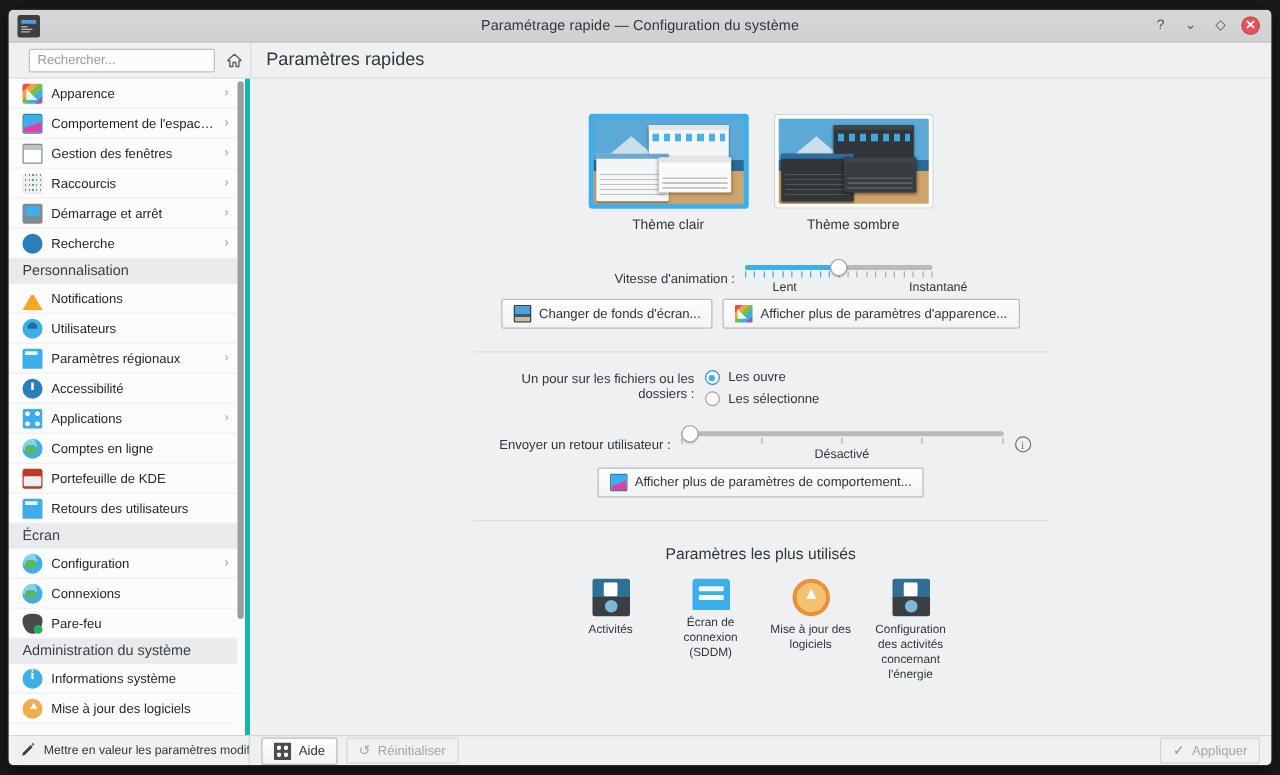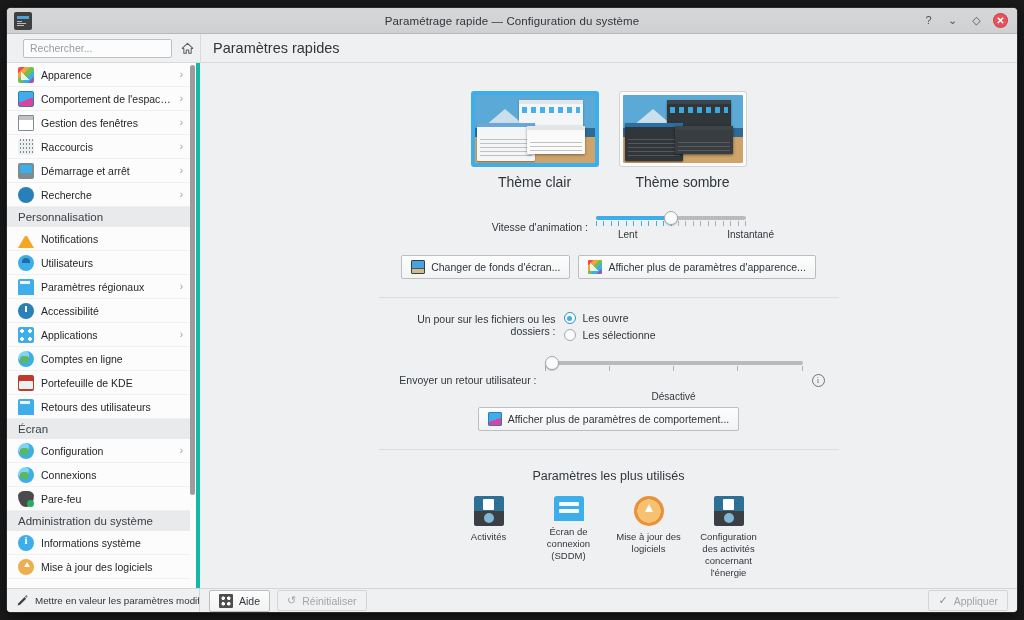--- a/index.html
+++ b/index.html
@@ -208,40 +208,40 @@
   .dark .w1 { left: 44px; top: 5px; width: 64px; height: 42px; background:#31363b; box-shadow:0 1px 2px rgba(0,0,0,.5);}
   .dark .w1 .win-title { background:#3f4448; }
   .dark .w2 { left: 2px; top: 28px; width: 58px; height: 38px; background:#31363b; box-shadow:0 1px 2px rgba(0,0,0,.5);}
   .dark .w2 .win-title { background:#2b6ea3; }
   .dark .w3 { left: 52px; top: 31px; width: 58px; height: 28px; background:#383d42; box-shadow:0 1px 3px rgba(0,0,0,.5);}
   .dark .w3 .win-title { background:#3f4448; }
   .win .dots { position:absolute; left:3px; top:7px; right:3px; height:6px;
     background: repeating-linear-gradient(90deg, rgba(61,174,233,.95) 0 5px, transparent 5px 9px); }
   .win .lines { position:absolute; left:3px; top:16px; right:3px; bottom:3px;
     background: repeating-linear-gradient(180deg, rgba(128,128,128,.45) 0 1px, transparent 1px 4px); }
-  .theme-label { text-align:center; font-size: 14px; color:#31363b; margin-top: 7px; }
+  .theme-label { text-align:center; font-size: 11px; color:#31363b; margin-top: 7px; }
 
   
   .slider-row { display:flex; align-items:center; justify-content:center; margin-top: 20px; }
   .slider-label { font-size: 10.5px; color:#31363b; text-align:right; padding-right: 8px; }
   .kslider { position: relative; height: 16px; }
   .ktrack { position:absolute; top:6px; left:0; right:0; height:4px; background:#b9babb; border-radius:2px; }
   .kfill { position:absolute; top:6px; left:0; height:4px; background:#3daee9; border-radius:2px; }
   .khandle {
     position:absolute; top:1px; width:14px; height:14px; border-radius:50%;
     background: #fcfcfc; border: 1px solid #a5a6a7;
     box-shadow: 0 1px 1px rgba(0,0,0,.18); cursor: pointer;
   }
   .kticks { position:absolute; top:11px; left:0; right:0; height:5px; }
   .kticks i { position:absolute; top:0; width:1px; height:5px; display:block; }
   .sublabels { position:relative; height: 14px; font-size:10px; color:#31363b; }
   .sublabels span { position:absolute; top:0; }
 
   
-  .btn-row { display:flex; justify-content:center; gap: 8px; margin-top: 12px; }
+  .btn-row { display:flex; justify-content:center; gap: 8px; }
   .kbtn {
     display:flex; align-items:center; gap:6px;
     background: linear-gradient(#fdfdfd,#f2f3f4);
     border: 1px solid #bcbdbe; border-radius: 2px;
     padding: 4px 9px; font-size: 10.5px; color:#31363b; cursor: pointer;
     white-space: nowrap;
   }
   .kbtn .bico { width:14px; height:14px; flex:0 0 14px; position:relative; border-radius:1px; }
   .bico-wall { background: linear-gradient(#4aa3df 0 55%, #2c5f7f 55% 70%, #d8b884 70% 100%); border:1px solid #35414a;}
   .bico-appear { background: linear-gradient(135deg,#f34b4b 0 20%,#f2a33c 20% 40%,#6ec04f 40% 60%,#3daee9 60% 80%,#9b59b6 80% 100%);}
@@ -571,21 +571,21 @@
             <div class="kfill" id="fb-fill" style="width: 0px;"></div>
             <div class="kticks" id="fb-ticks">
                 <i style="left: 0px; background: rgb(174, 175, 176);"></i>
                 <i style="left: 64.25px; background: rgb(174, 175, 176);"></i>
                 <i style="left: 128.5px; background: rgb(174, 175, 176);"></i>
                 <i style="left: 192.75px; background: rgb(174, 175, 176);"></i>
                 <i style="left: 257px; background: rgb(174, 175, 176);"></i>
               </div>
             <div class="khandle" id="fb-handle" style="left: 0px;"></div>
           </div>
-          <div class="sublabels" style="width:258px; margin-top:20px; text-align:center;text-decoration:underline;">
+          <div class="sublabels" style="width:258px; margin-top:3px; text-align:center;text-decoration:underline;">
             <span style="left:0; right:0; text-align:center;">Désactivé</span>
           </div>
         </div>
         <div class="info-ico">i</div>
       </div>
 
       <div class="btn-row" style="margin-top:2px;">
         <div class="kbtn">
           <span class="bico bico-behave"></span>
           <span>Afficher plus de paramètres de comportement...</span>

